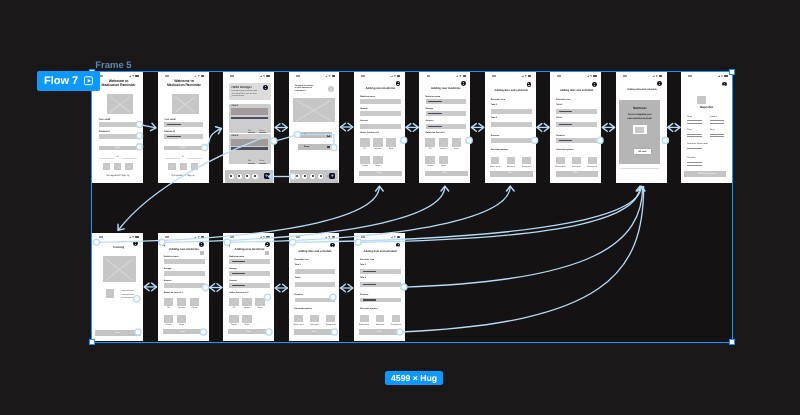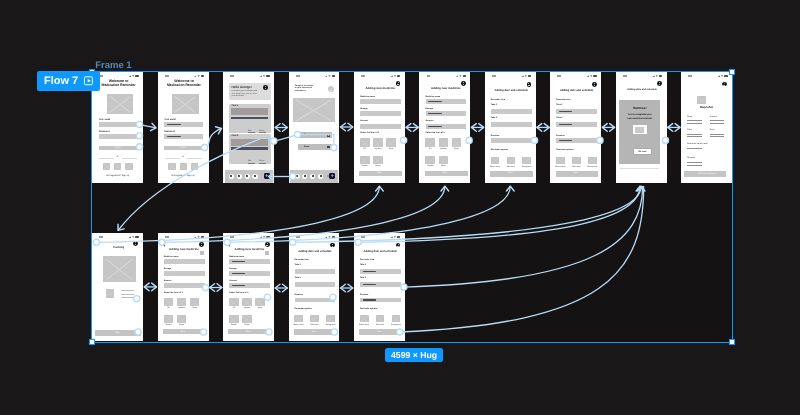--- a/index.html
+++ b/index.html
@@ -8,21 +8,21 @@
 #canvas{position:absolute;left:0;top:0;width:800px;height:415px;background:#1a1718;}
 #frame{position:absolute;background:#151213;}
 #frame-label{position:absolute;font-size:9.5px;font-weight:700;color:#5b87ad;white-space:nowrap;}
 #sel{position:absolute;border:1.4px solid #0d99ff;box-sizing:border-box;pointer-events:none;z-index:40;}
 .handle{position:absolute;width:6px;height:6px;background:#fff;border:1.3px solid #0d99ff;box-sizing:border-box;z-index:41;}
 #flow-badge{position:absolute;display:flex;align-items:center;gap:5px;background:#0d99ff;white-space:nowrap;
   border-radius:2px;padding:0 5px 0 7px;height:20px;box-sizing:border-box;z-index:45;}
 #flow-badge .blbl{font-size:11px;font-weight:700;color:#fff;line-height:1;white-space:nowrap;flex:0 0 auto;}
 #flow-badge svg{flex:0 0 auto;display:block;}
 #size-badge{position:absolute;background:#0d99ff;border-radius:2.5px;padding:0 6px;height:14.4px;white-space:nowrap;
-  box-sizing:border-box;display:flex;align-items:center;z-index:45;}
+  box-sizing:border-box;display:flex;align-items:center;z-index:45;margin-top:23px;}
 #size-badge .blbl{font-size:8.7px;font-weight:700;color:#fff;line-height:1;white-space:nowrap;}
 
 .screen{position:absolute;background:#fff;overflow:hidden;z-index:5;}
 svg#links{position:absolute;left:0;top:0;width:800px;height:415px;pointer-events:none;z-index:30;}
 
 
 .sb{position:absolute;left:0;top:0;right:0;height:7px;}
 .sb .t{position:absolute;left:7.2px;top:3.0px;height:2.0px;width:3.8px;background:#9a9a9a;border-radius:.3px;}
 .sb .ic{position:absolute;right:4.4px;top:3.1px;height:2.0px;display:flex;gap:1.0px;align-items:flex-end;}
 .sb .ic b{display:block;background:#6f6f6f;}
@@ -51,21 +51,21 @@
 .nav .fab{position:absolute;width:6.1px;height:6.1px;border-radius:1.4px;background:#141436;top:2.9px;right:3px;}
 .nav .fab:after{content:'';position:absolute;left:1.5px;top:1.5px;width:3px;height:3px;background:#cfd3e6;clip-path:polygon(40% 0,60% 0,60% 40%,100% 40%,100% 60%,60% 60%,60% 100%,40% 100%,40% 60%,0 60%,0 40%,40% 40%);}
 .ftr{position:absolute;left:0;right:0;text-align:center;color:#333;}
 .divline{position:absolute;height:.6px;background:#dadada;}
 </style>
 </head>
 <body>
 
 <div id="canvas">
 <div id="frame" style="left:92.2px;top:72.0px;width:639.8px;height:270.4px"></div>
-<div id="frame-label" style="left:95.2px;top:60.0px">Frame 1</div>
+<div id="frame-label" style="left:95.2px;top:60.0px">Frame 5</div>
 <div class="screen" style="left:92.2px;top:72.0px;width:50.9px;height:111.0px">
       <div class="sb">
         <div class="t"></div>
         <div class="ic">
           <b style="width:2.3px;height:1.8px;clip-path:polygon(0 100%,100% 0,100% 100%)"></b>
           <b style="width:2.3px;height:1.9px;clip-path:polygon(50% 100%,0 0,100% 0)"></b>
           <b style="width:3.4px;height:2.0px;border-radius:.4px;background:#4f4f4f"></b>
         </div>
       </div>
       <div class="hd" style="top:8.0px;font-size:3.55px;line-height:3.7px;letter-spacing:-.02px">Welcome to</div>

